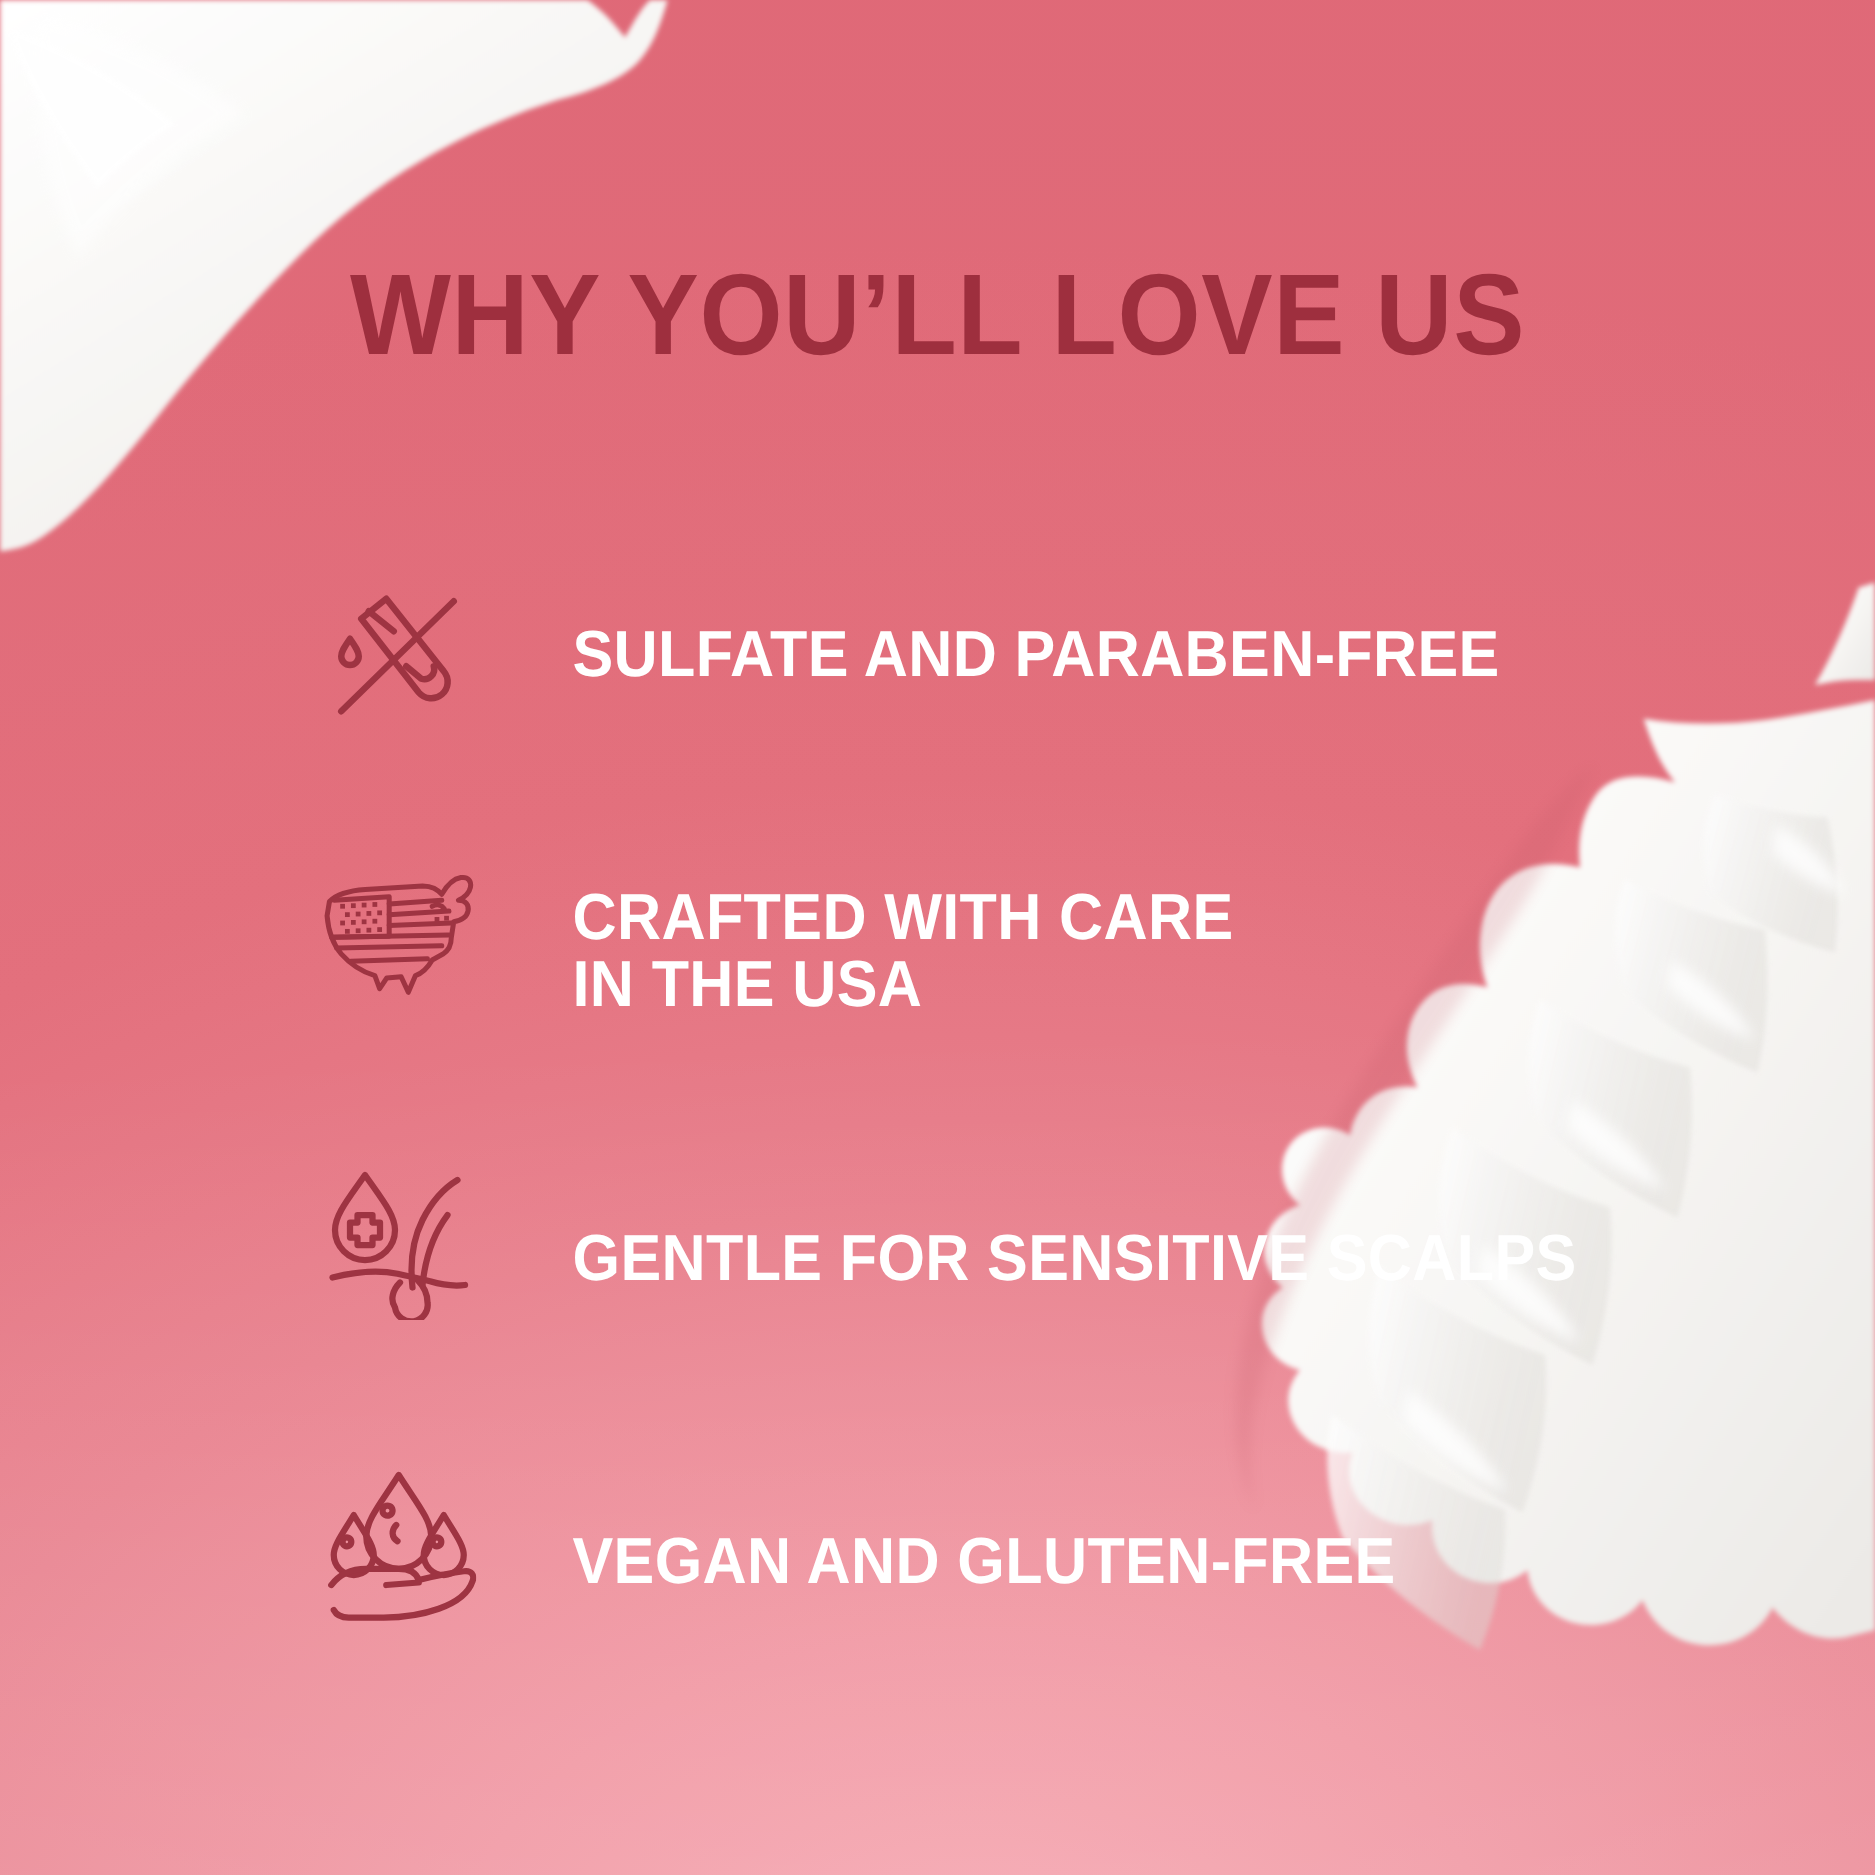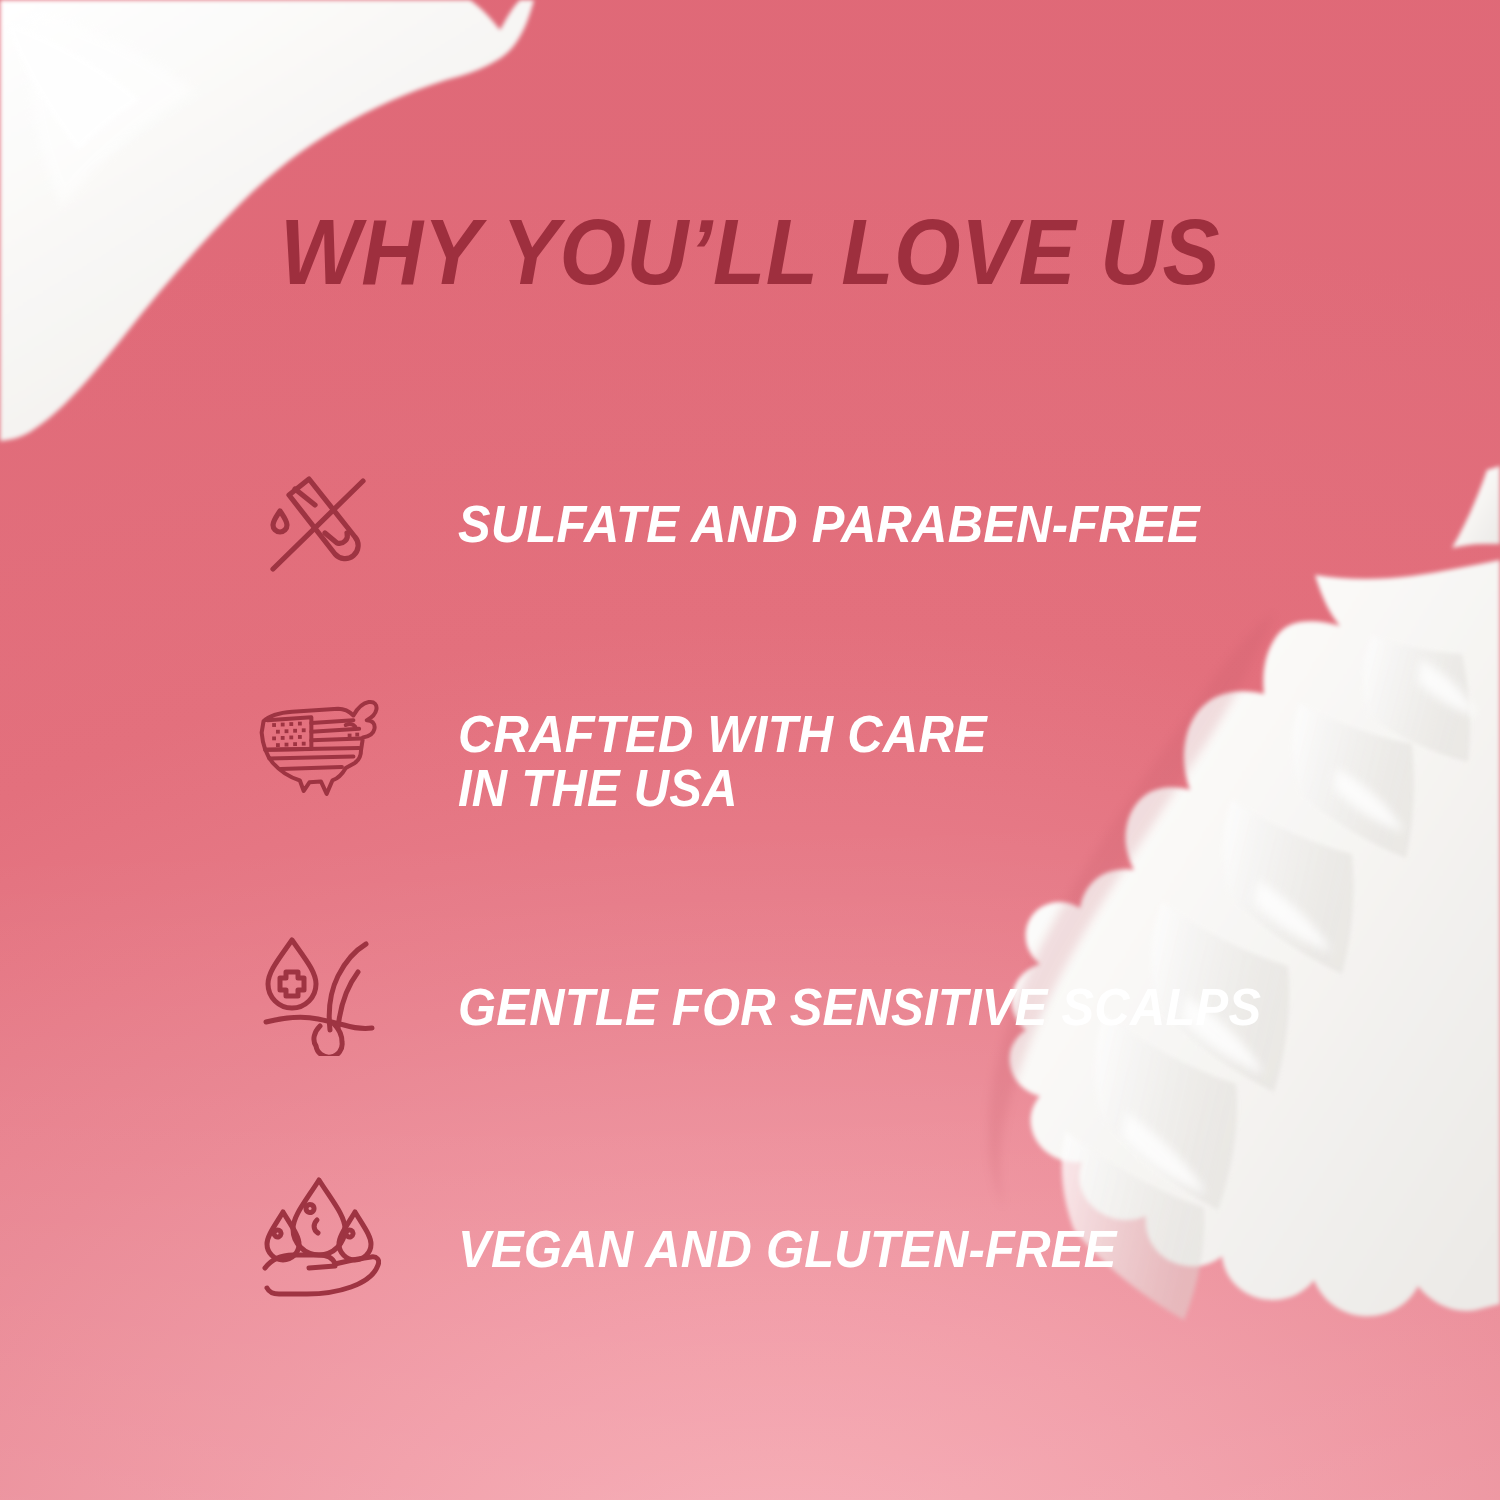--- a/index.html
+++ b/index.html
@@ -7,21 +7,20 @@
     padding: 0;
     background: #ffffff;
   }
   #poster {
     position: relative;
     width: 1500px;
     height: 1500px;
     overflow: hidden;
     font-family: "Liberation Sans", sans-serif;
     background: #e4707e;
-    font-style: italic;
   }
 
   
   .bg-base {
     position: absolute;
     inset: 0;
     background:
       radial-gradient(130% 95% at 52% 108%, #f5a3ad 0%, #f0929e 22%, #e87f8c 46%, #e3707d 70%, #e06b79 100%);
   }
   .bg-warm {

